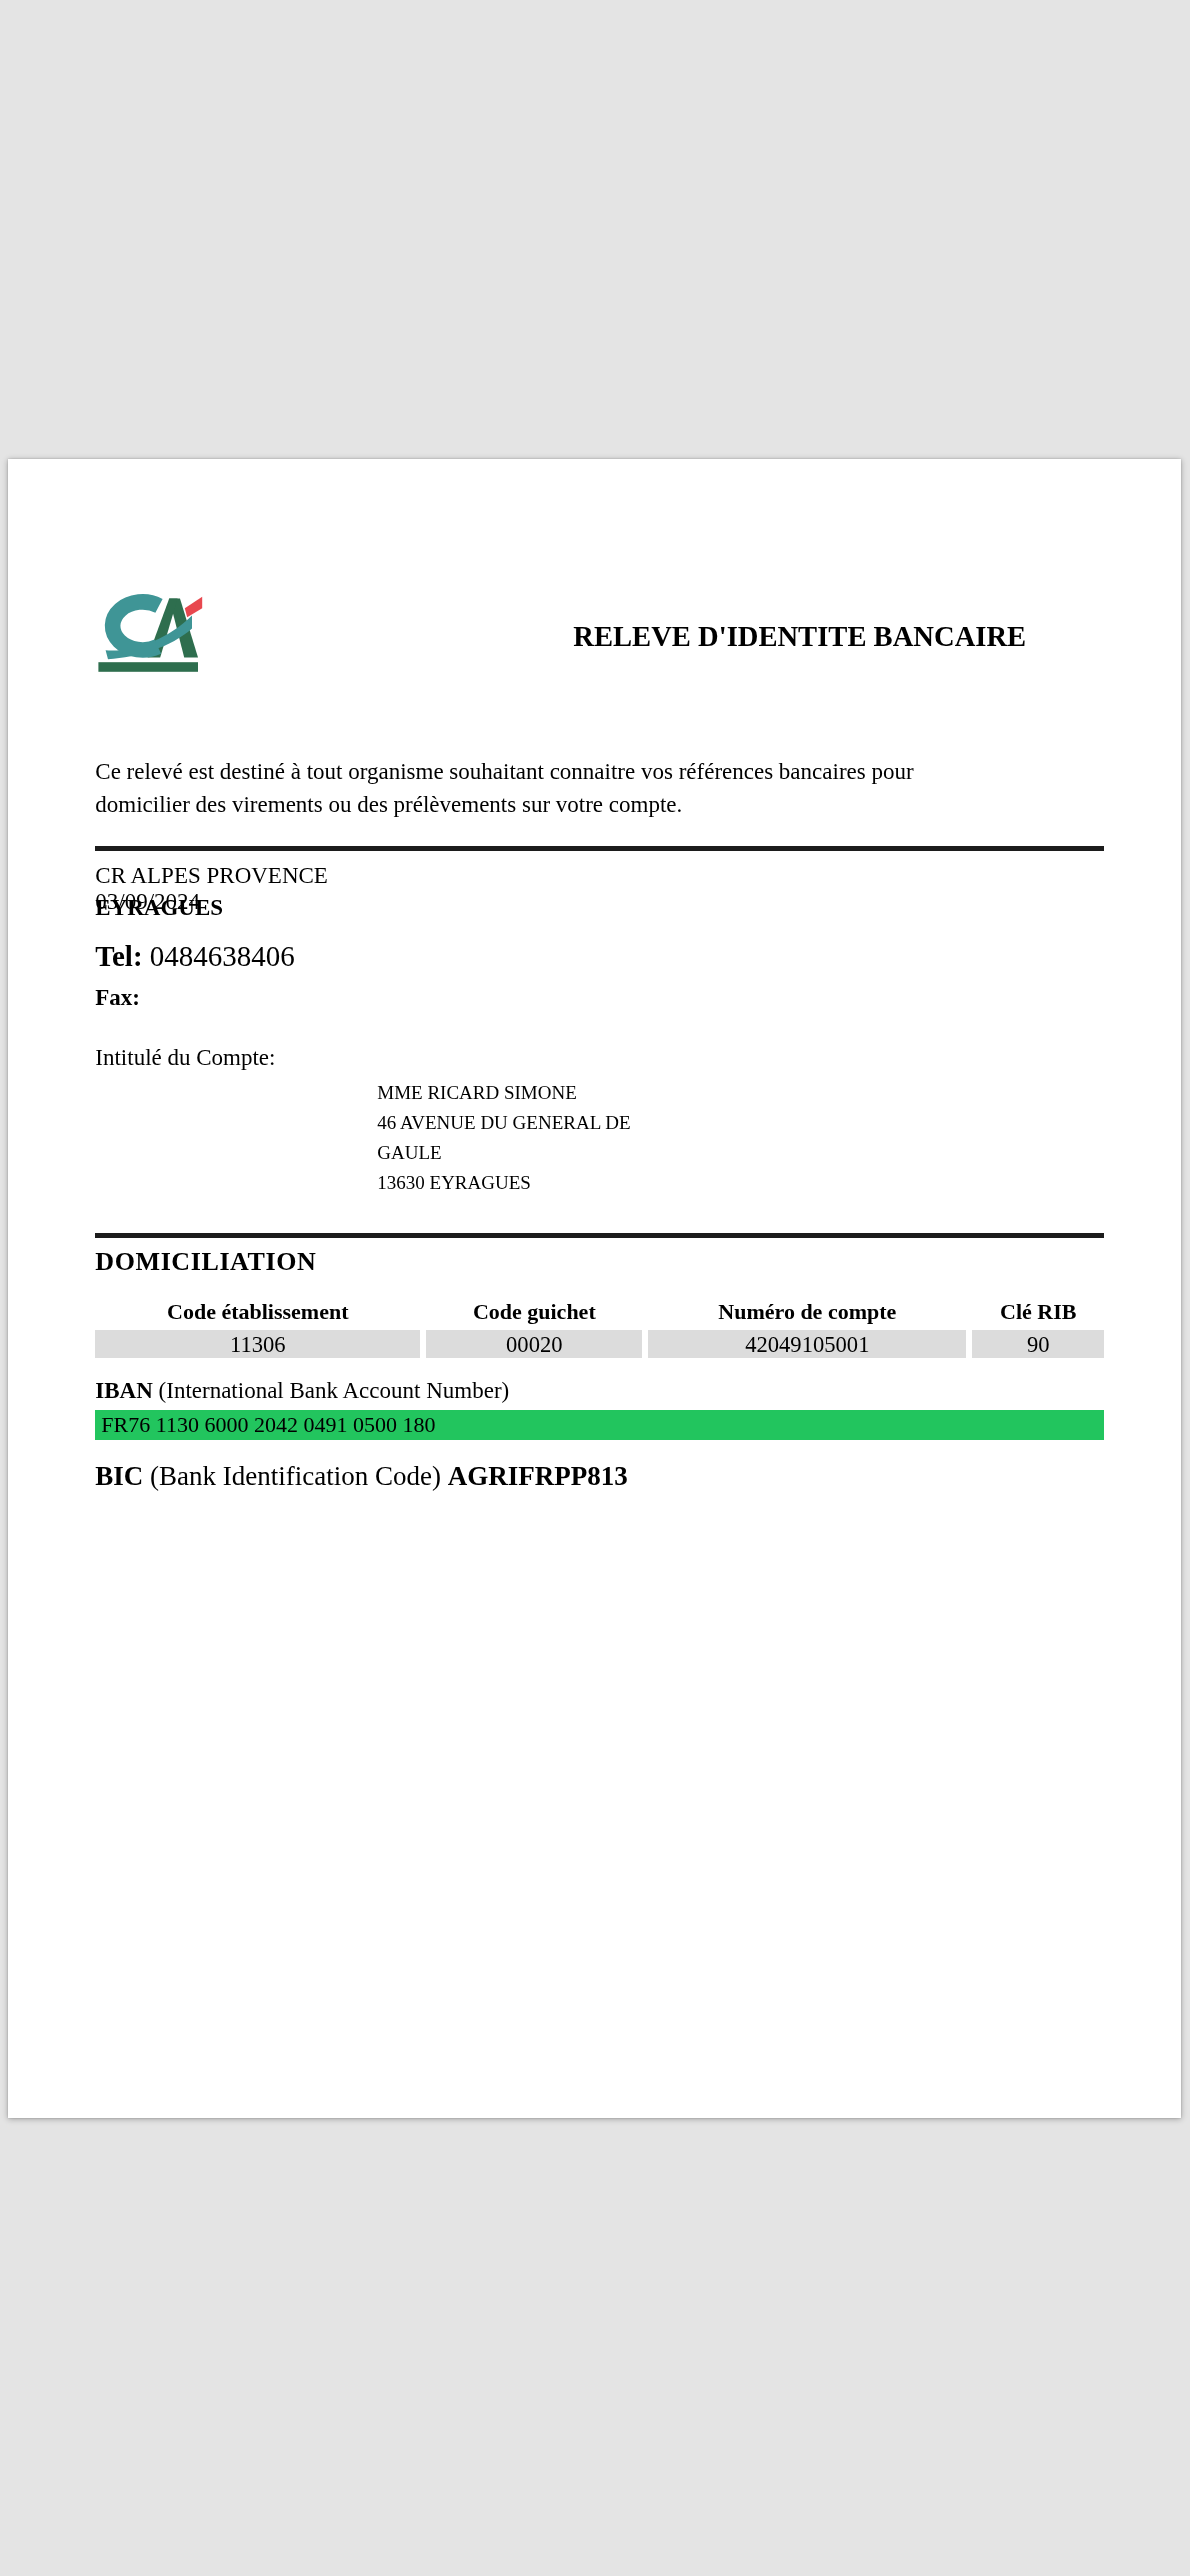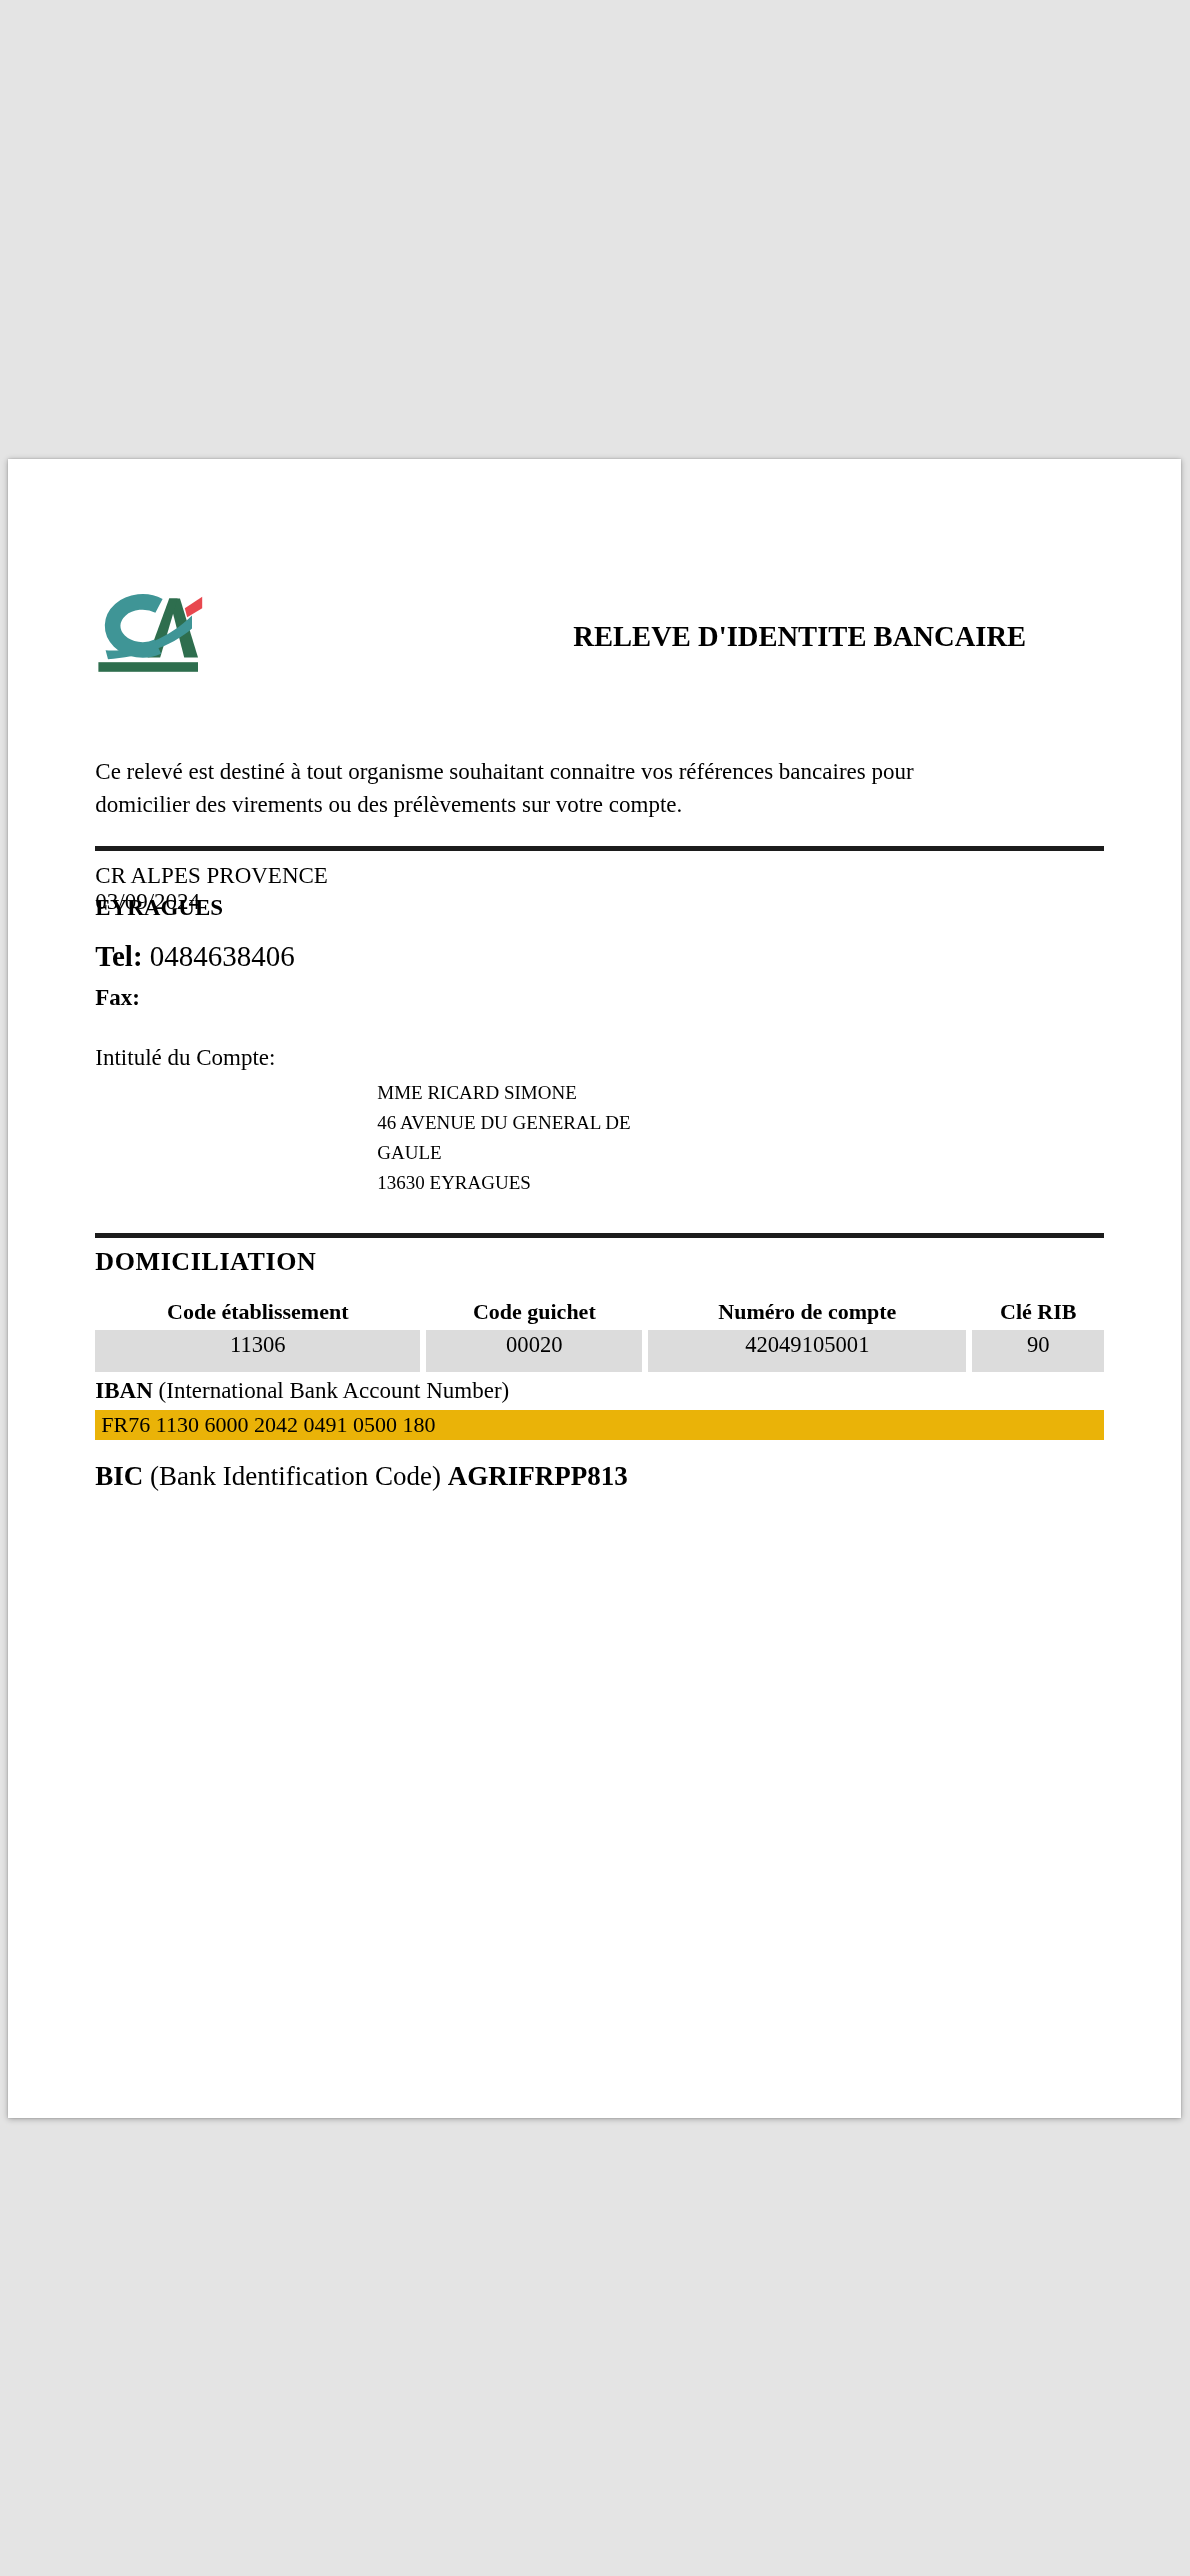--- a/index.html
+++ b/index.html
@@ -101,33 +101,33 @@
   .rib-head {
     font-size: 22px;
     font-weight: bold;
     text-align: center;
     height: 31px;
   }
   .rib-values .cell {
     background: #dcdcdc;
     font-size: 22.6px;
     text-align: center;
-    height: 42px;
+    height: 28px;
     line-height: 30px;
   }
 
   .iban-label {
     left: 87px; top: 919px;
     font-size: 23px;
   }
   .iban-bar {
     left: 87px; top: 951px;
     width: 1009px;
     height: 30px;
-    background: #eab308;
+    background: #22c55e;
     font-size: 22px;
     line-height: 30px;
     padding-left: 6px;
     box-sizing: border-box;
     white-space: nowrap;
   }
   .bic-line {
     left: 87px; top: 1002px;
     font-size: 27px;
   }

